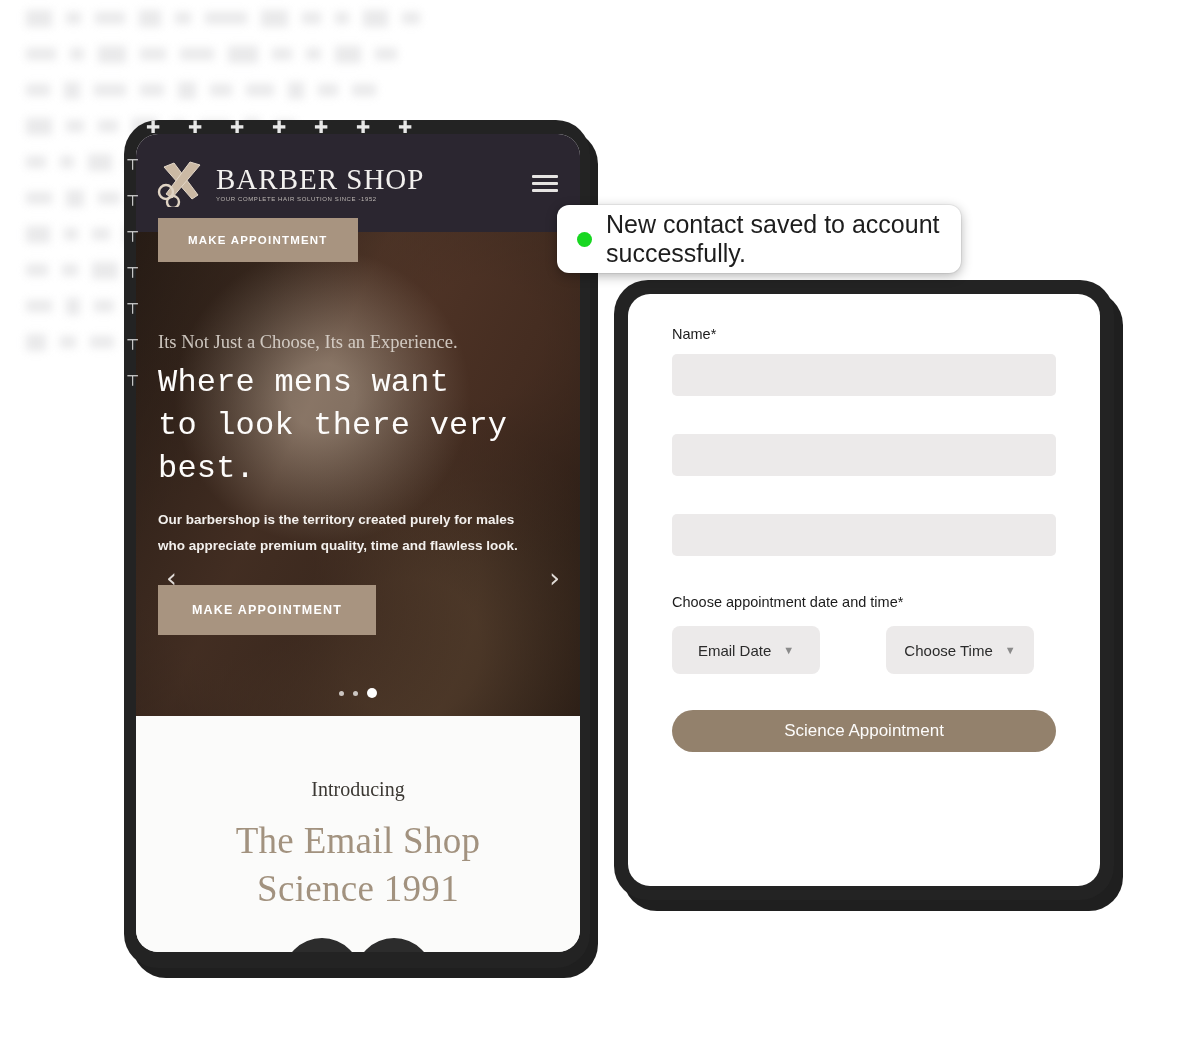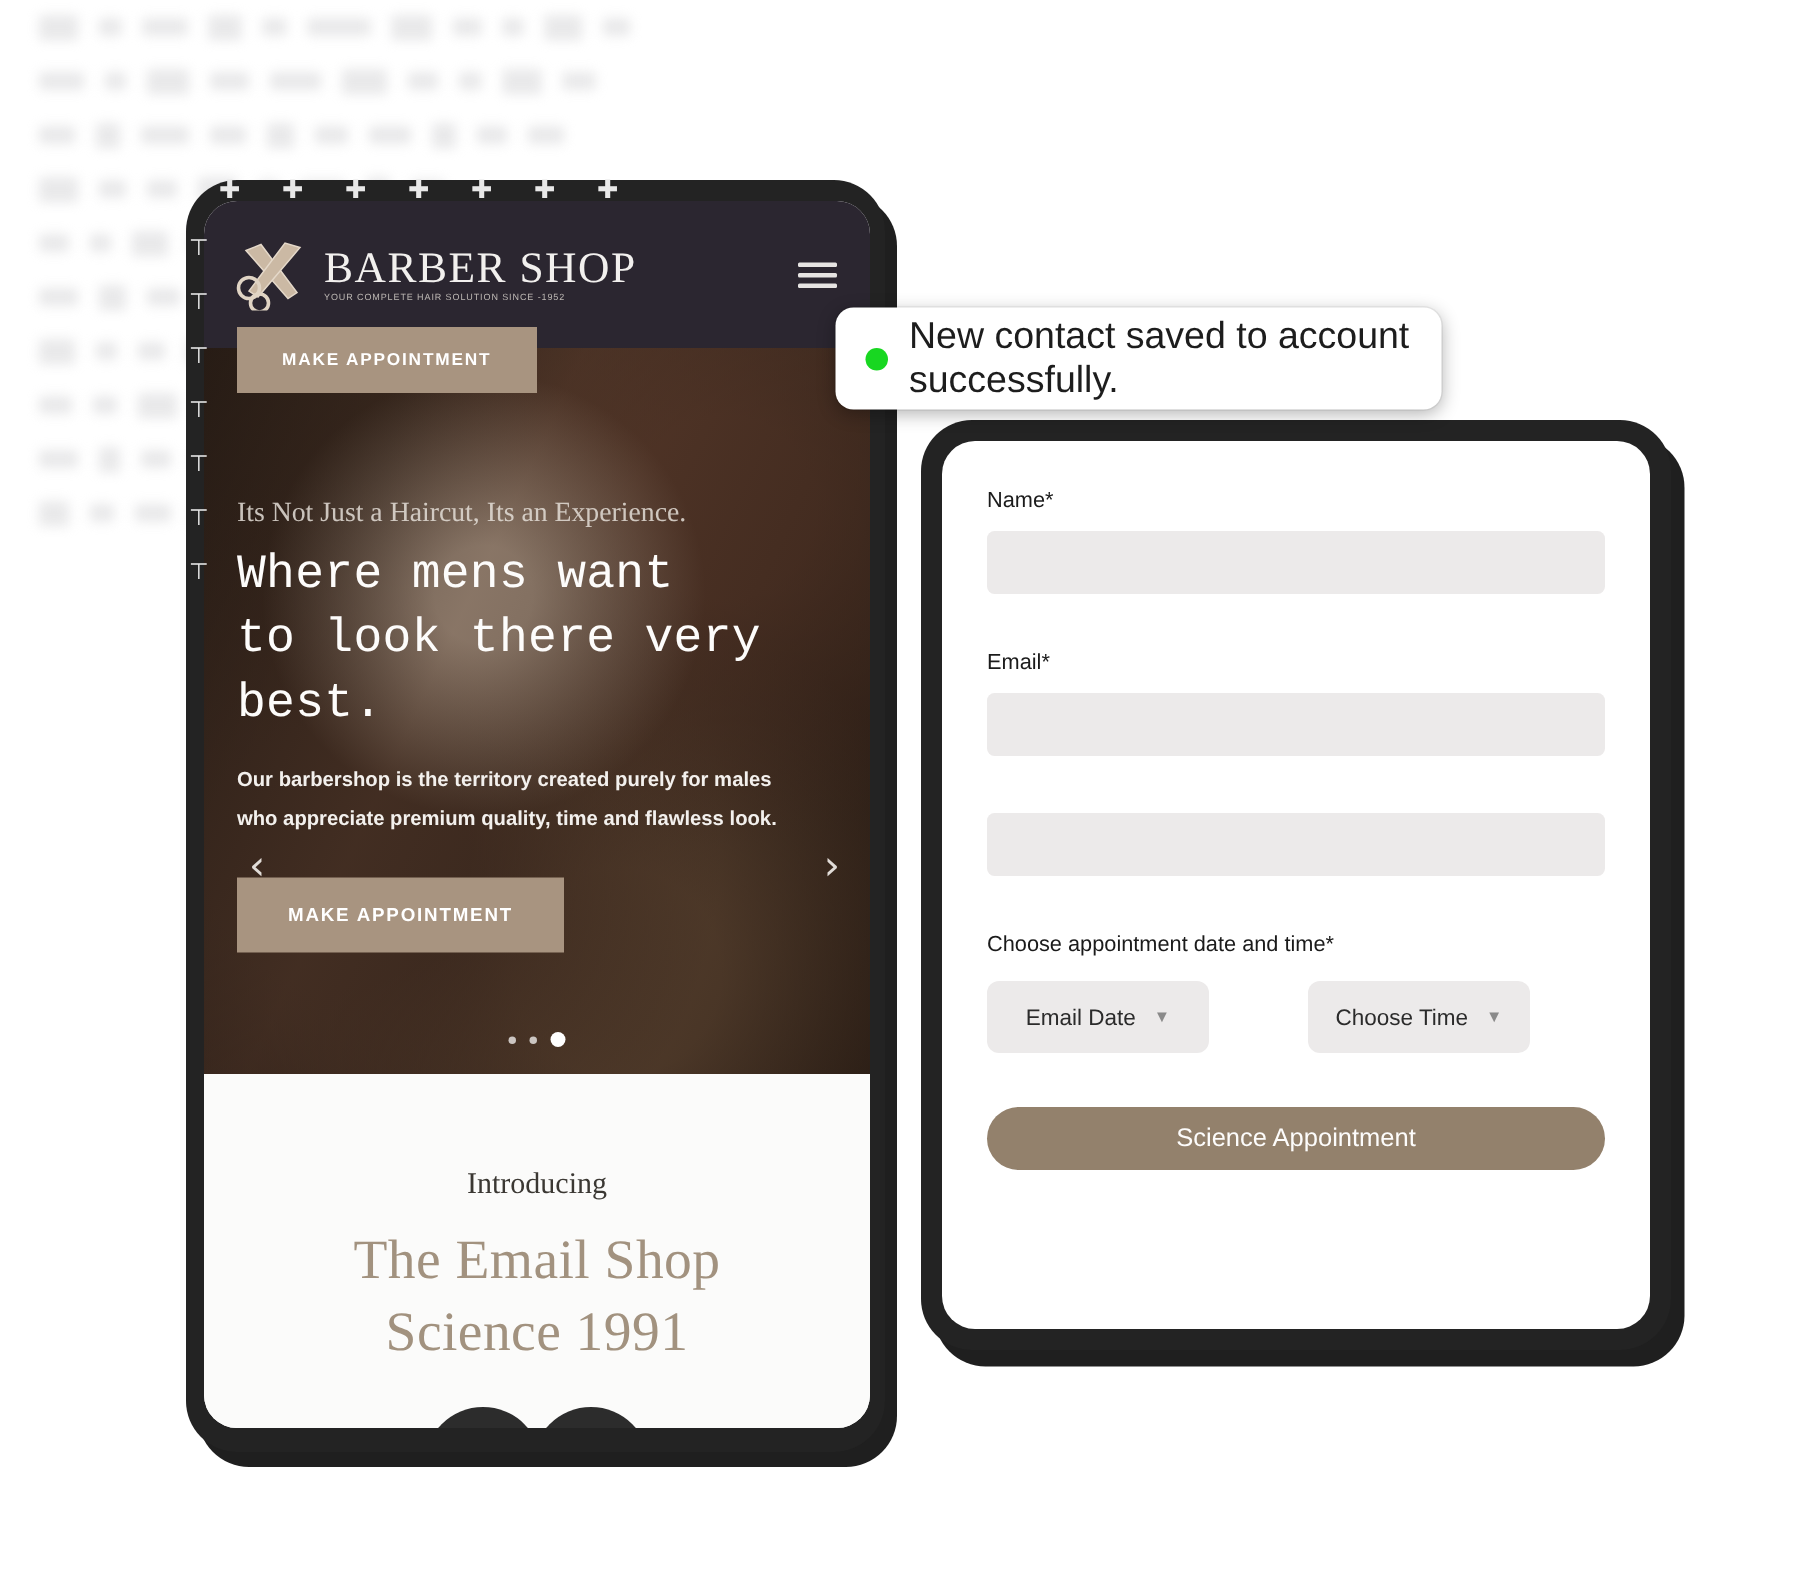--- a/index.html
+++ b/index.html
@@ -255,21 +255,21 @@
     background: #232323;
     border-radius: 34px;
     box-shadow: 9px 11px 0 rgba(0,0,0,.88);
     padding: 14px;
     z-index: 20;
   }
   #form-panel {
     width: 100%; height: 100%;
     background: #fff;
     border-radius: 22px;
-    padding: 32px 30px;
+    padding: 32px 44px;
   }
   .field { margin-bottom: 38px; }
   .field-label {
     font-size: 14.5px;
     color: #1b1b1b;
     margin-bottom: 12px;
     font-weight: 500;
   }
   .field-input {
     width: 100%;
@@ -432,21 +432,21 @@
         <span></span>
       </div>
     </header>
 
     <div id="top-cta-wrap">
       <button id="top-cta">MAKE APPOINTMENT</button>
     </div>
 
     <section id="hero">
       <div id="hero-copy">
-        <div id="hero-kicker">Its Not Just a Haircut, Its an Experience.</div>
+        <div id="hero-kicker">Its Not Just a Choose, Its an Experience.</div>
         <div class="hero-title">Where mens want</div>
         <div class="hero-title">to look there very best.</div>
         <p id="hero-desc">Our barbershop is the territory created purely for males who appreciate premium quality, time and flawless look.</p>
         <button id="hero-cta">MAKE APPOINTMENT</button>
       </div>
       <div class="hero-arrow" id="hero-prev">‹</div>
       <div class="hero-arrow" id="hero-next">›</div>
       <div id="hero-dots">
         <i></i>
         <i></i>
@@ -490,21 +490,20 @@
 
 <div id="form-device">
   <div id="form-panel">
 
     <div class="field">
       <div class="field-label">Name*</div>
       <input class="field-input" type="text" placeholder="" style="">
     </div>
 
     <div class="field">
-      <div class="field-label">Email*</div>
       <input class="field-input" type="text" placeholder="" style="">
     </div>
 
     <div class="field">
       <input class="field-input" type="text" placeholder="" style="">
     </div>
 
     <div class="field-label" id="datetime-label">Choose appointment date and time*</div>
 
     <div id="datetime-row">

